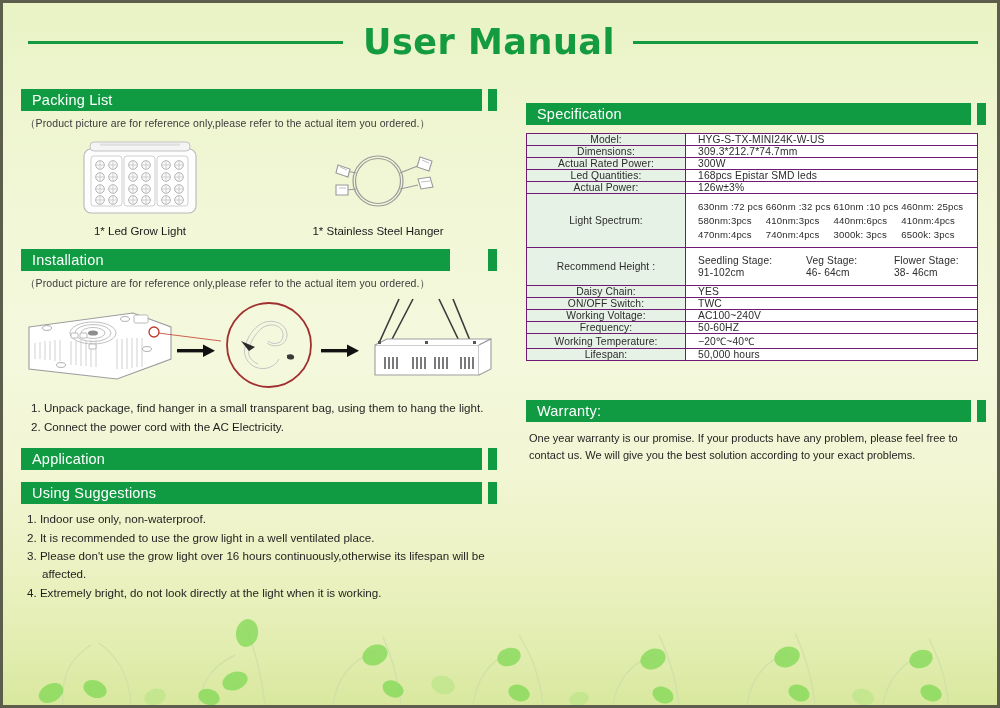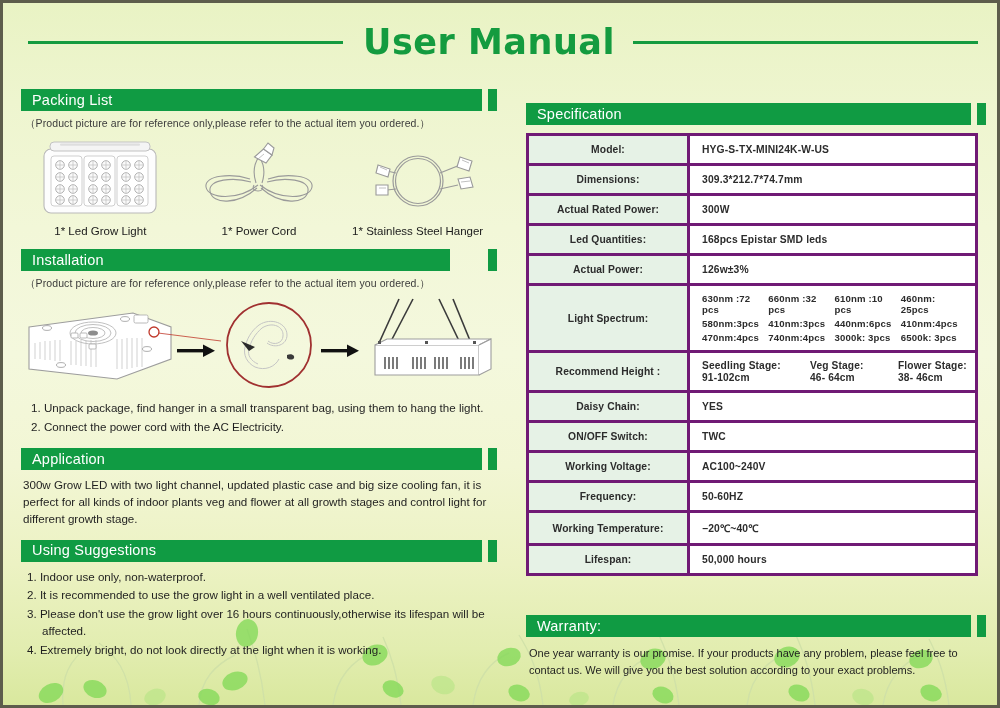--- a/index.html
+++ b/index.html
@@ -165,26 +165,25 @@
 
   
   table.spec {
     width: 452px;
     border-collapse: collapse;
     margin-top: 8px;
     background: #ffffff;
     table-layout: fixed;
   }
   table.spec td {
-    border: 3px solid #701a75;
+    border: 1px solid #701a75;
     font-size: 10.3px;
     color: #2c2c2c;
-    padding: 8px 6px;
+    padding: 0 6px;
     vertical-align: middle;
-    font-weight: bold;
   }
   table.spec td.k {
     width: 146px;
     background: #e6f2e6;
     text-align: center;
     letter-spacing: 0.1px;
   }
   table.spec td.v {
     padding-left: 12px;
     letter-spacing: 0.15px;
@@ -324,43 +323,20 @@
                 <path d="M16.5 26h7M20 22.5v7M29.5 26h7M33 22.5v7M49.5 26h7M53 22.5v7M62.5 26h7M66 22.5v7M82.5 26h7M86 22.5v7M95.5 26h7M99 22.5v7"></path>
                 <path d="M16.5 38h7M20 34.5v7M29.5 38h7M33 34.5v7M49.5 38h7M53 34.5v7M62.5 38h7M66 34.5v7M82.5 38h7M86 34.5v7M95.5 38h7M99 34.5v7"></path>
                 <path d="M16.5 50h7M20 46.5v7M29.5 50h7M33 46.5v7M49.5 50h7M53 46.5v7M62.5 50h7M66 46.5v7M82.5 50h7M86 46.5v7M95.5 50h7M99 46.5v7"></path>
                 <path d="M16.5 61h7M20 57.5v7M29.5 61h7M33 57.5v7M49.5 61h7M53 57.5v7M62.5 61h7M66 57.5v7M82.5 61h7M86 57.5v7M95.5 61h7M99 57.5v7"></path>
               </g>
             </svg>
           </div>
           <div class="pack-label">1* Led Grow Light</div>
         </div>
 
-        <div class="pack-item">
-          <div class="pack-art">
-            <svg width="130" height="80" viewBox="0 0 130 80">
-              <g fill="none" stroke="#9a9a9a" stroke-width="1.1">
-                <path d="M64 46 C44 62 14 60 12 48 C10 36 38 34 56 40"></path>
-                <path d="M63 49 C44 66 18 66 16 52 C14 40 40 38 57 43"></path>
-                <path d="M66 46 C86 62 116 60 118 48 C120 36 92 34 74 40"></path>
-                <path d="M67 49 C86 66 112 66 114 52 C116 40 90 38 73 43"></path>
-                <path d="M62 44 C58 32 60 24 66 16"></path>
-                <path d="M68 44 C72 32 70 24 64 16"></path>
-                <path d="M60 46 C58 50 60 52 64 52 C68 52 70 50 68 46"></path>
-              </g>
-              <g fill="#ffffff" stroke="#9a9a9a" stroke-width="1.1">
-                <path d="M60.5 18 L69.5 10 L78 16 L72 24 Z"></path>
-                <path d="M69.5 10 L74 4 L80 9 L78 16 Z"></path>
-              </g>
-              <g stroke="#b5b5b5" stroke-width="0.8">
-                <path d="M64 20 L70 15"></path>
-              </g>
-            </svg>
-          </div>
-          <div class="pack-label">1* Power Cord</div>
-        </div>
 
         <div class="pack-item">
           <div class="pack-art">
             <svg width="140" height="80" viewBox="0 0 140 80">
               <g fill="none" stroke="#9a9a9a" stroke-width="1.2">
                 <circle cx="70" cy="42" r="25"></circle>
                 <circle cx="70" cy="42" r="22.5"></circle>
                 <path d="M48 34 L30 30"></path>
                 <path d="M48 50 L30 52"></path>
                 <path d="M92 34 L112 26"></path>
@@ -475,21 +451,20 @@
         <li>1. Unpack package, find hanger in a small transparent bag, using them to hang the light.</li>
         <li>2. Connect the power cord with the AC Electricity.</li>
       </ul>
 
       <div class="sec-head" style="margin-top:13px;">
         <div class="sec-bar">
           <span>Application</span>
         </div>
         <div class="sec-tick"></div>
       </div>
-      <div class="body-text">300w Grow LED with two light channel,  updated plastic case and big size cooling fan, it is perfect for all kinds of indoor plants veg and flower at all growth stages and control light for different growth stage.</div>
 
       <div class="sec-head" style="margin-top:12px;">
         <div class="sec-bar">
           <span>Using Suggestions</span>
         </div>
         <div class="sec-tick"></div>
       </div>
       <ul class="steps" style="margin-left:6px;">
         <li>1. Indoor use only, non-waterproof.</li>
         <li>2. It is recommended to use the grow light in a well ventilated place.</li>

